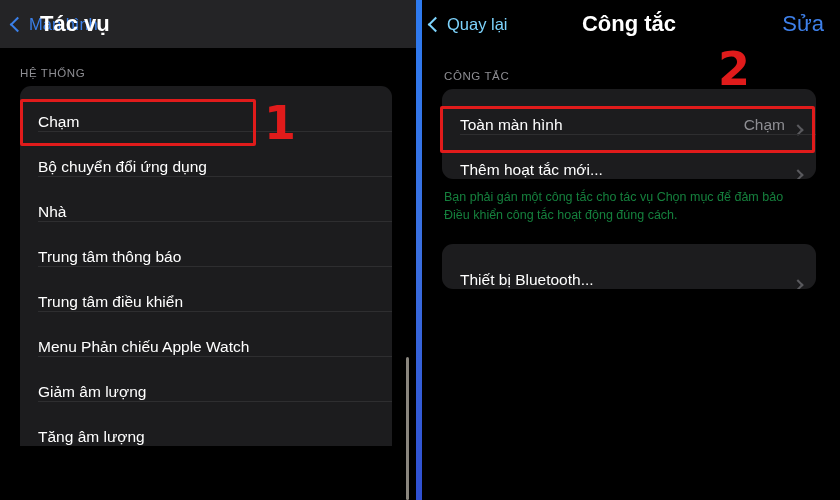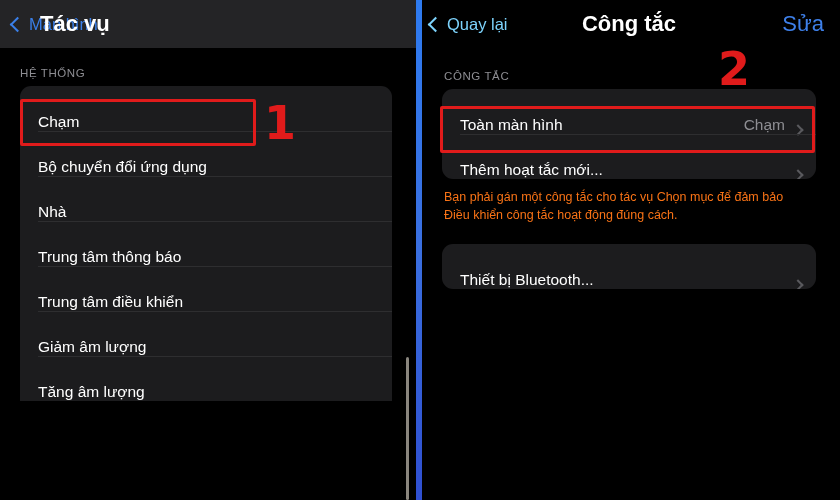--- a/index.html
+++ b/index.html
@@ -139,21 +139,21 @@
   .chev-right {
     display: inline-block;
     width: 8px; height: 8px;
     border-right: 2px solid #5a5a5e;
     border-top: 2px solid #5a5a5e;
     transform: rotate(45deg);
     flex: 0 0 auto;
   }
 
   .footnote {
-    color: #f97316;
+    color: #15803d;
     font-size: 12.5px;
     line-height: 1.45;
     padding: 9px 30px 0 26px;
   }
 
   
   .scrollbar {
     position: absolute;
     left: 406px; top: 357px;
     width: 3px; height: 143px;
@@ -214,20 +214,23 @@
         <div class="row">
           <span class="row-label">Nhà</span>
         </div>
         <div class="row">
           <span class="row-label">Trung tâm thông báo</span>
         </div>
         <div class="row">
           <span class="row-label">Trung tâm điều khiển</span>
         </div>
         <div class="row">
+          <span class="row-label">Menu Phản chiếu Apple Watch</span>
+        </div>
+        <div class="row">
           <span class="row-label">Giảm âm lượng</span>
         </div>
         <div class="row">
           <span class="row-label">Tăng âm lượng</span>
         </div>
       </div>
     </div>
 
     <div class="scrollbar"></div>
 

